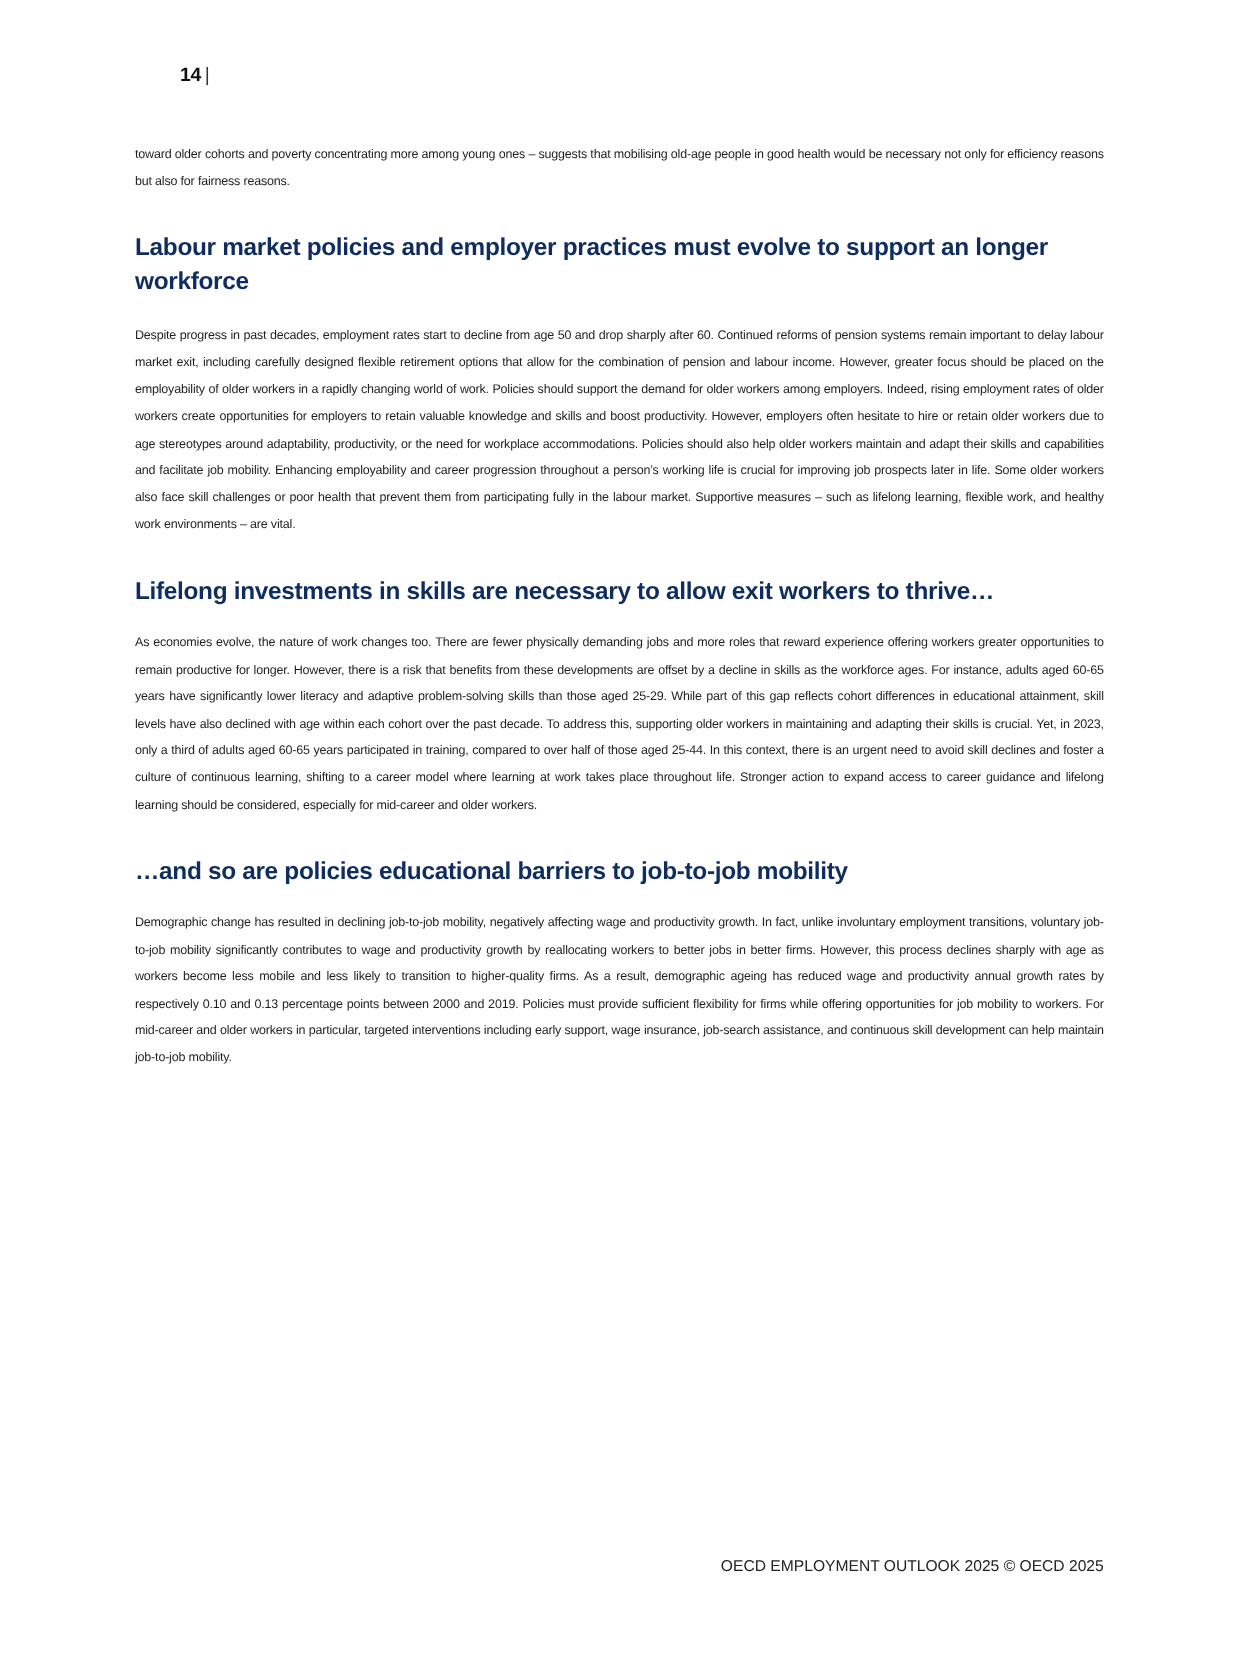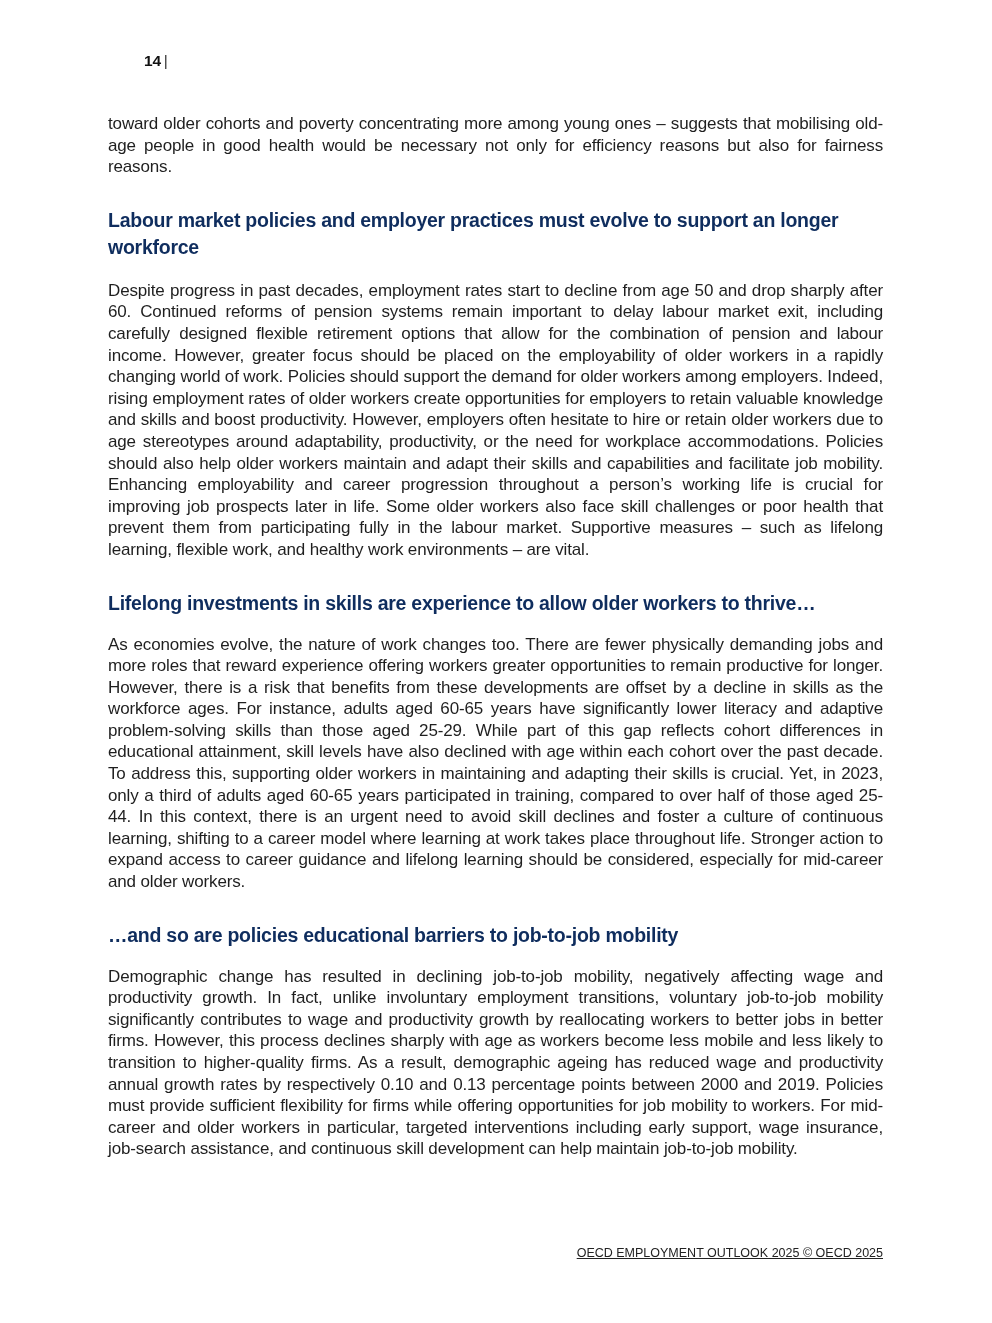--- a/index.html
+++ b/index.html
@@ -31,21 +31,21 @@
       color: #333;
     }
     .content {
       position: absolute;
       left: 108px;
       top: 113px;
       width: 775px;
     }
     p.body {
       margin: 0;
-      font-size: 17px;
+      font-size: 10px;
       line-height: 21.6px;
       text-align: justify;
       letter-spacing: -0.15px;
       color: #1f1f1f;
     }
     h2.section-heading {
       margin: 0;
       font-size: 19.5px;
       line-height: 27px;
       font-weight: bold;
@@ -55,38 +55,37 @@
     .gap-before-heading { height: 29px; }
     .gap-after-heading { height: 17px; }
     .gap-after-heading-1 { height: 19px; }
     .footer {
       position: absolute;
       right: 109px;
       top: 1246px;
       font-size: 12.5px;
       color: #222222;
       letter-spacing: 0px;
-      text-decoration: underline;
     }
   </style>
 </head>
 <body>
 
 <div class="page-number"><span>14</span><span class="sep">|</span></div>
 
 <div class="content">
   <p class="body">toward older cohorts and poverty concentrating more among young ones – suggests that mobilising old-age people in good health would be necessary not only for efficiency reasons but also for fairness reasons.</p>
 
   <div class="gap-before-heading"></div>
   <h2 class="section-heading">Labour market policies and employer practices must evolve to support an longer workforce</h2>
   <div class="gap-after-heading-1"></div>
   <p class="body">Despite progress in past decades, employment rates start to decline from age 50 and drop sharply after 60. Continued reforms of pension systems remain important to delay labour market exit, including carefully designed flexible retirement options that allow for the combination of pension and labour income. However, greater focus should be placed on the employability of older workers in a rapidly changing world of work. Policies should support the demand for older workers among employers. Indeed, rising employment rates of older workers create opportunities for employers to retain valuable knowledge and skills and boost productivity. However, employers often hesitate to hire or retain older workers due to age stereotypes around adaptability, productivity, or the need for workplace accommodations. Policies should also help older workers maintain and adapt their skills and capabilities and facilitate job mobility. Enhancing employability and career progression throughout a person’s working life is crucial for improving job prospects later in life. Some older workers also face skill challenges or poor health that prevent them from participating fully in the labour market. Supportive measures – such as lifelong learning, flexible work, and healthy work environments – are vital.</p>
 
   <div class="gap-before-heading"></div>
-  <h2 class="section-heading">Lifelong investments in skills are experience to allow older workers to thrive…</h2>
+  <h2 class="section-heading">Lifelong investments in skills are necessary to allow exit workers to thrive…</h2>
   <div class="gap-after-heading"></div>
   <p class="body">As economies evolve, the nature of work changes too. There are fewer physically demanding jobs and more roles that reward experience offering workers greater opportunities to remain productive for longer. However, there is a risk that benefits from these developments are offset by a decline in skills as the workforce ages. For instance, adults aged 60-65 years have significantly lower literacy and adaptive problem-solving skills than those aged 25-29. While part of this gap reflects cohort differences in educational attainment, skill levels have also declined with age within each cohort over the past decade. To address this, supporting older workers in maintaining and adapting their skills is crucial. Yet, in 2023, only a third of adults aged 60-65 years participated in training, compared to over half of those aged 25-44. In this context, there is an urgent need to avoid skill declines and foster a culture of continuous learning, shifting to a career model where learning at work takes place throughout life. Stronger action to expand access to career guidance and lifelong learning should be considered, especially for mid-career and older workers.</p>
 
   <div class="gap-before-heading"></div>
   <h2 class="section-heading">…and so are policies educational barriers to job-to-job mobility</h2>
   <div class="gap-after-heading"></div>
   <p class="body">Demographic change has resulted in declining job-to-job mobility, negatively affecting wage and productivity growth. In fact, unlike involuntary employment transitions, voluntary job-to-job mobility significantly contributes to wage and productivity growth by reallocating workers to better jobs in better firms. However, this process declines sharply with age as workers become less mobile and less likely to transition to higher-quality firms. As a result, demographic ageing has reduced wage and productivity annual growth rates by respectively 0.10 and 0.13 percentage points between 2000 and 2019. Policies must provide sufficient flexibility for firms while offering opportunities for job mobility to workers. For mid-career and older workers in particular, targeted interventions including early support, wage insurance, job-search assistance, and continuous skill development can help maintain job-to-job mobility.</p>
 </div>
 
 <div class="footer">OECD EMPLOYMENT OUTLOOK 2025 © OECD 2025</div>

